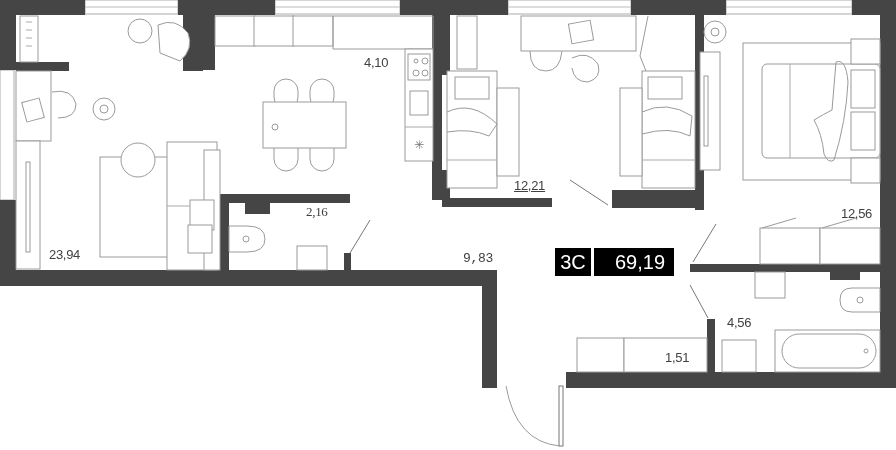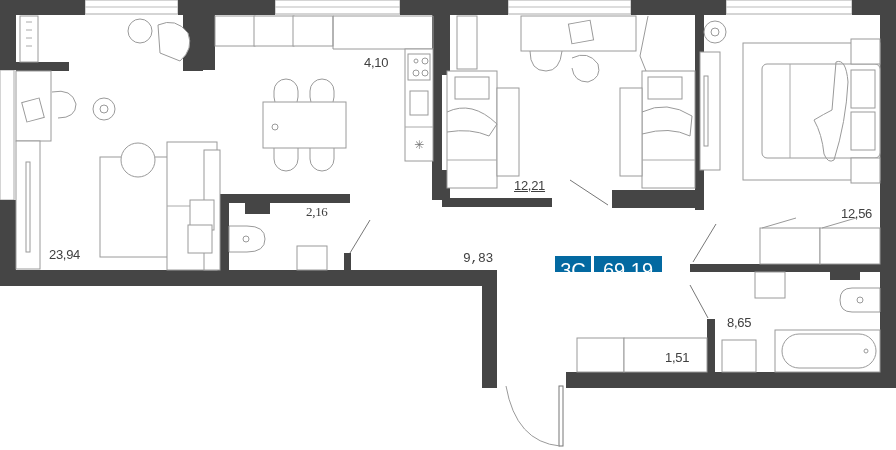--- a/index.html
+++ b/index.html
@@ -4,21 +4,21 @@
 <style>
   html, body { margin:0; padding:0; background:#ffffff; }
   body { width:896px; height:450px; overflow:hidden; position:relative; font-family:"Liberation Sans", "DejaVu Sans", sans-serif; }
   #plan { position:absolute; left:0; top:0; width:896px; height:450px; }
   .wall { fill:#454545; }
   .furn { fill:#ffffff; stroke:#9a9a9a; stroke-width:1; }
   .furn-n { fill:none; stroke:#9a9a9a; stroke-width:1; }
   .win { fill:#ffffff; stroke:#aaaaaa; stroke-width:1; }
   .door { fill:#ffffff; stroke:#777777; stroke-width:1; }
   .area-label { position:absolute; font-size:13px; color:#404040; letter-spacing:-0.3px; }
-  .badge { position:absolute; top:256px; height:16px; background:#0369a1; color:#ffffff; font-size:20px; line-height:28px; text-align:center; }
+  .badge { position:absolute; top:248px; height:28px; background:#000000; color:#ffffff; font-size:20px; line-height:28px; text-align:center; }
 </style>
 </head>
 <body>
 
 <svg id="plan" viewBox="0 0 896 450" xmlns="http://www.w3.org/2000/svg">
 
   <g>
     <rect class="win" x="85" y="0" width="93" height="14"></rect>
     <rect class="win" x="275" y="0" width="125" height="14"></rect>
     <rect class="win" x="508" y="0" width="123" height="14"></rect>
@@ -184,16 +184,16 @@
   </g>
 </svg>
 
 <div class="area-label" style="left:49px;top:247px;">23,94</div>
 <div class="area-label" style="left:364px;top:55px;">4,10</div>
 <div class="area-label" style="left:514px;top:178px;text-decoration:underline;">12,21</div>
 <div class="area-label" style="left:841px;top:194px;margin-top:12px;">12,56</div>
 <div class="area-label" style="left:306px;top:204px;font-family:Liberation Serif, serif;">2,16</div>
 <div class="area-label" style="left:463px;top:251px;font-family:Liberation Mono, monospace;">9,83</div>
 <div class="area-label" style="left:665px;top:350px;">1,51</div>
-<div class="area-label" style="left:727px;top:315px;">8,65</div>
+<div class="area-label" style="left:727px;top:315px;">4,56</div>
 
 <div class="badge" style="left:555px;width:36px;">3С</div>
-<div class="badge" style="left:594px;width:68px;">69,19</div>
+<div class="badge" style="left:594px;width:68px;padding-left:12px;">69,19</div>
 
 </body></html>

